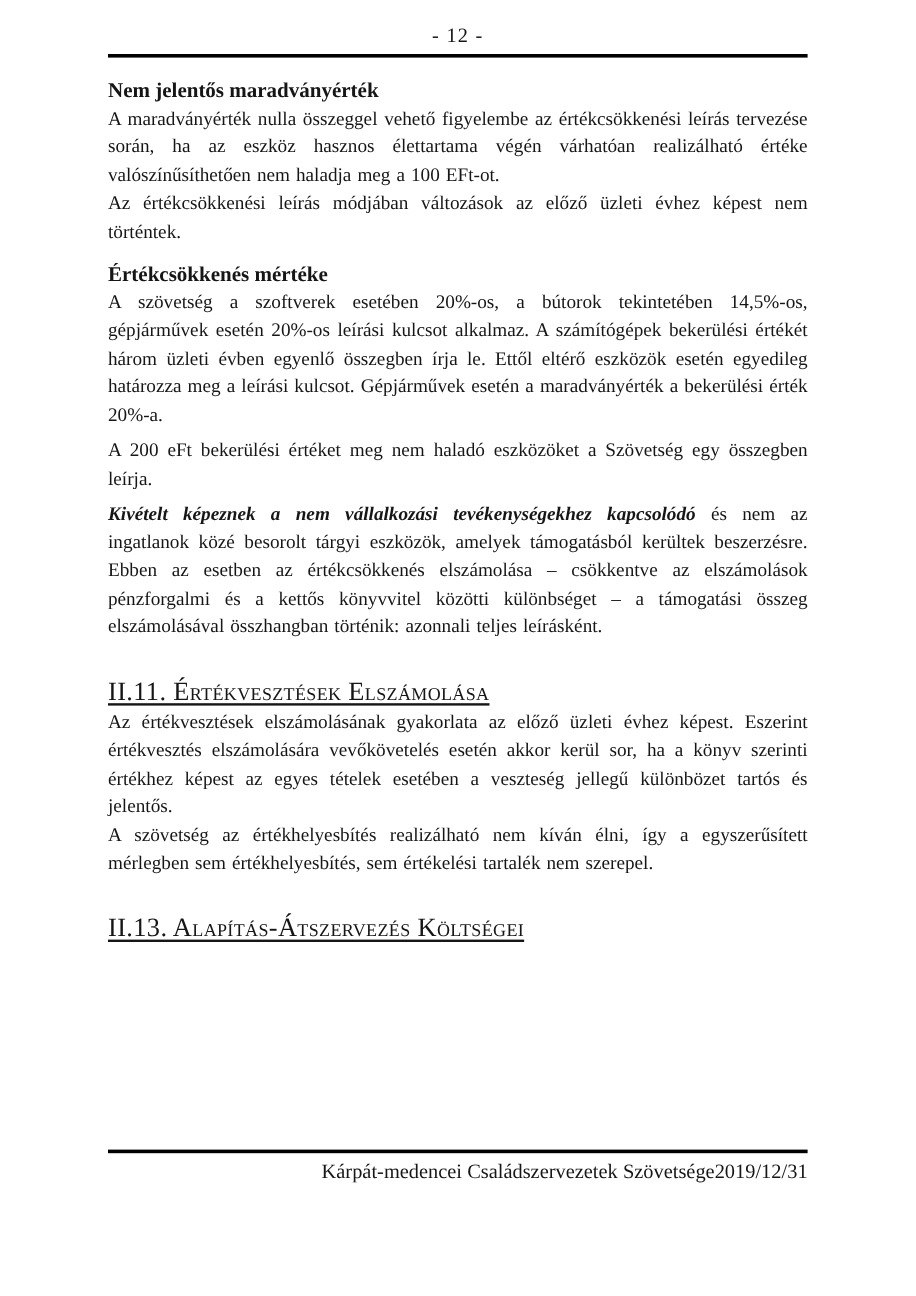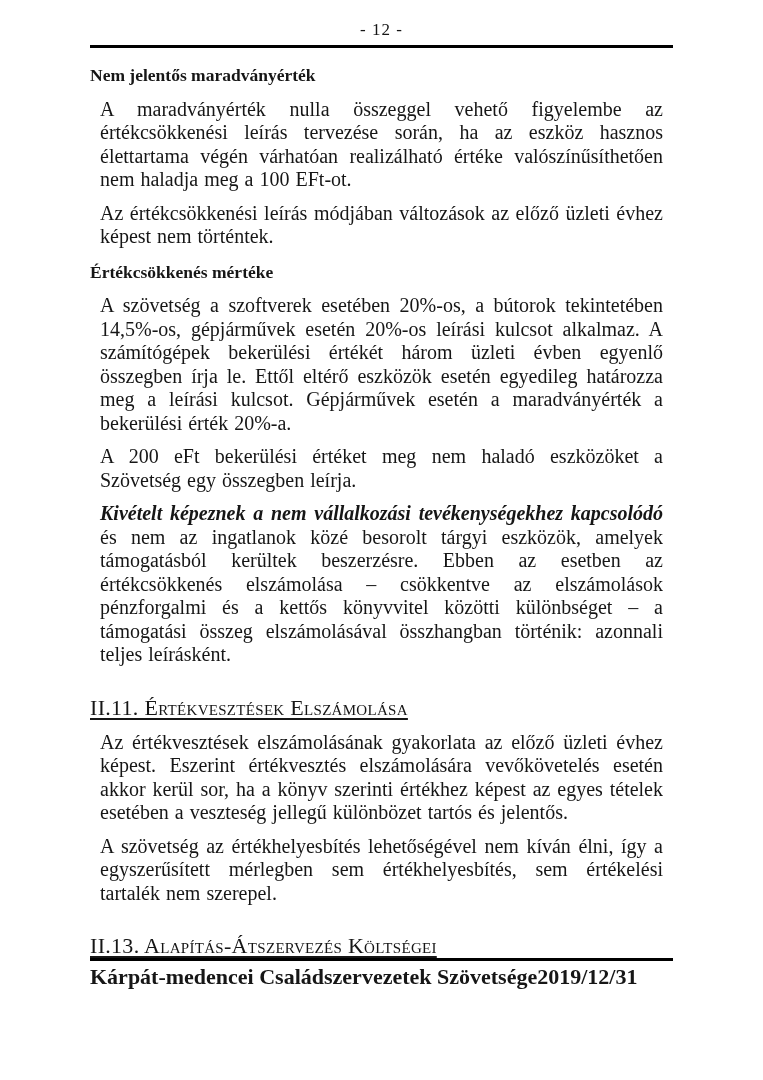--- a/index.html
+++ b/index.html
@@ -37,24 +37,24 @@
     font-weight: bold;
     font-size: 17.5px;
     line-height: 23.5px;
     margin: 12px 0 0 0;
     font-family: Liberation Serif, serif;
   }
   .h-bold.first {
     margin-top: 16px;
   }
   .para {
-    font-size: 20px;
+    font-size: 16px;
     line-height: 23.5px;
     text-align: justify;
-    margin: 10px;
+    margin: 0;
     word-spacing: 1px;
   }
   .gap-sm { margin-top: 6px; }
   .h-section {
     font-size: 22px;
     font-weight: normal;
     font-variant: small-caps;
     text-decoration: underline;
     text-underline-offset: 3px;
     line-height: 26px;
@@ -70,25 +70,24 @@
     left: 90px;
     width: 583px;
     top: 958px;
   }
   .footer-rule {
     height: 3px;
     background: #000000;
   }
   .footer-row {
     display: flex;
-    justify-content: flex-start;
-    font-size: 22px;
+    justify-content: flex-end;
+    font-size: 17px;
     line-height: 23px;
     margin-top: 4px;
-    font-weight: bold;
   }
 </style>
 </head>
 <body>
 
 <div class="page">
   <div class="content">
 
     <div class="page-number">- 12 -</div>
     <div class="top-rule"></div>
@@ -101,21 +100,21 @@
     <div class="h-bold">Értékcsökkenés mértéke</div>
     <p class="para">A szövetség a szoftverek esetében 20%-os, a bútorok tekintetében 14,5%-os, gépjárművek esetén 20%-os leírási kulcsot alkalmaz. A számítógépek bekerülési értékét három üzleti évben egyenlő összegben írja le. Ettől eltérő eszközök esetén egyedileg határozza meg a leírási kulcsot. Gépjárművek esetén a maradványérték a bekerülési érték 20%-a.</p>
 
     <p class="para gap-sm">A 200 eFt bekerülési értéket meg nem haladó eszközöket a Szövetség egy összegben leírja.</p>
 
     <p class="para gap-sm"><span class="lead-bi">Kivételt képeznek a nem vállalkozási tevékenységekhez kapcsolódó</span><span> és nem az ingatlanok közé besorolt tárgyi eszközök, amelyek támogatásból kerültek beszerzésre. Ebben az esetben az értékcsökkenés elszámolása – csökkentve az elszámolások pénzforgalmi és a kettős könyvvitel közötti különbséget – a támogatási összeg elszámolásával összhangban történik: azonnali teljes leírásként.</span></p>
 
     <div class="h-section">II.11. Értékvesztések Elszámolása</div>
     <p class="para">Az értékvesztések elszámolásának gyakorlata az előző üzleti évhez képest. Eszerint értékvesztés elszámolására vevőkövetelés esetén akkor kerül sor, ha a könyv szerinti értékhez képest az egyes tételek esetében a veszteség jellegű különbözet tartós és jelentős.</p>
 
-    <p class="para">A szövetség az értékhelyesbítés lehetőségével nem kíván élni, így a egyszerűsített mérlegben sem értékhelyesbítés, sem értékelési tartalék nem szerepel.</p>
+    <p class="para">A szövetség az értékhelyesbítés realizálható nem kíván élni, így a egyszerűsített mérlegben sem értékhelyesbítés, sem értékelési tartalék nem szerepel.</p>
 
     <div class="h-section">II.13. Alapítás-Átszervezés Költségei</div>
 
   </div>
 
   <div class="footer">
     <div class="footer-rule"></div>
     <div class="footer-row">
       <span>Kárpát-medencei Családszervezetek Szövetsége</span>
       <span>2019/12/31</span>

